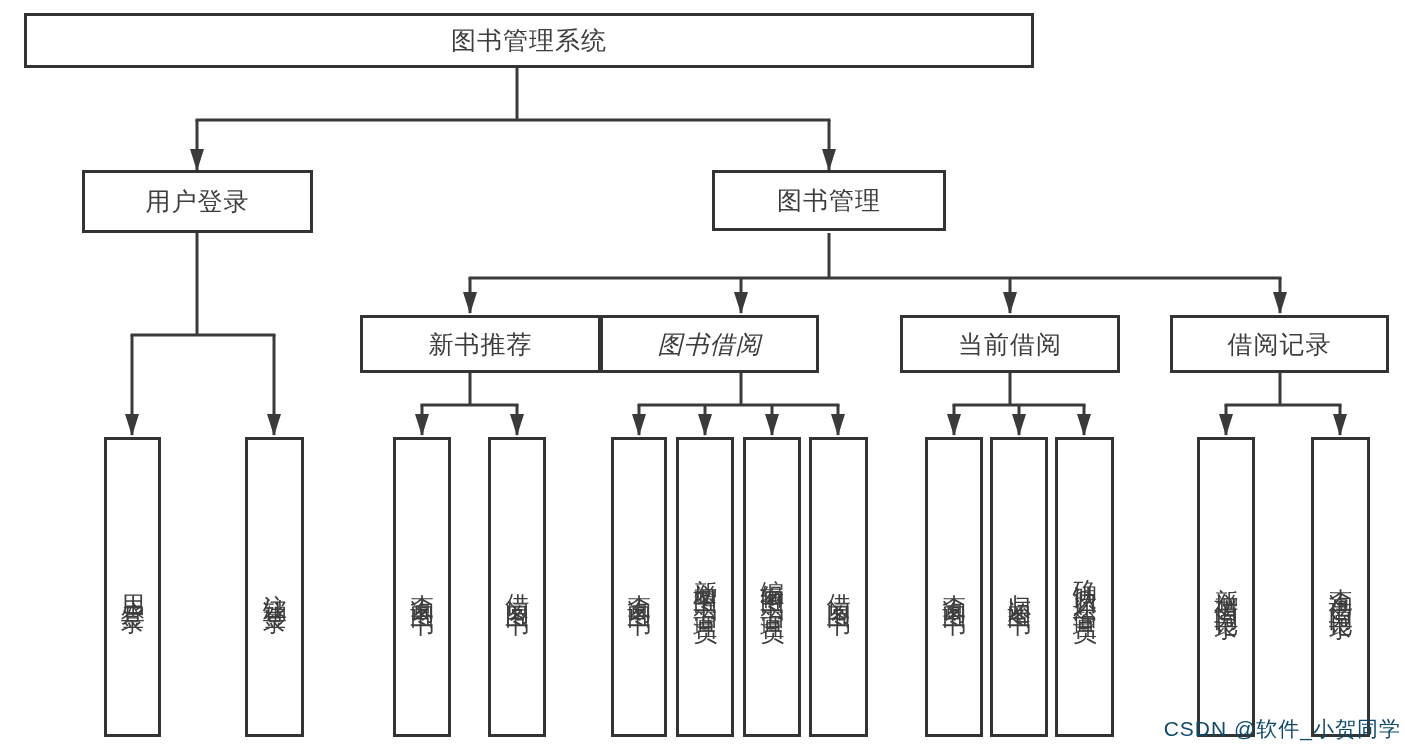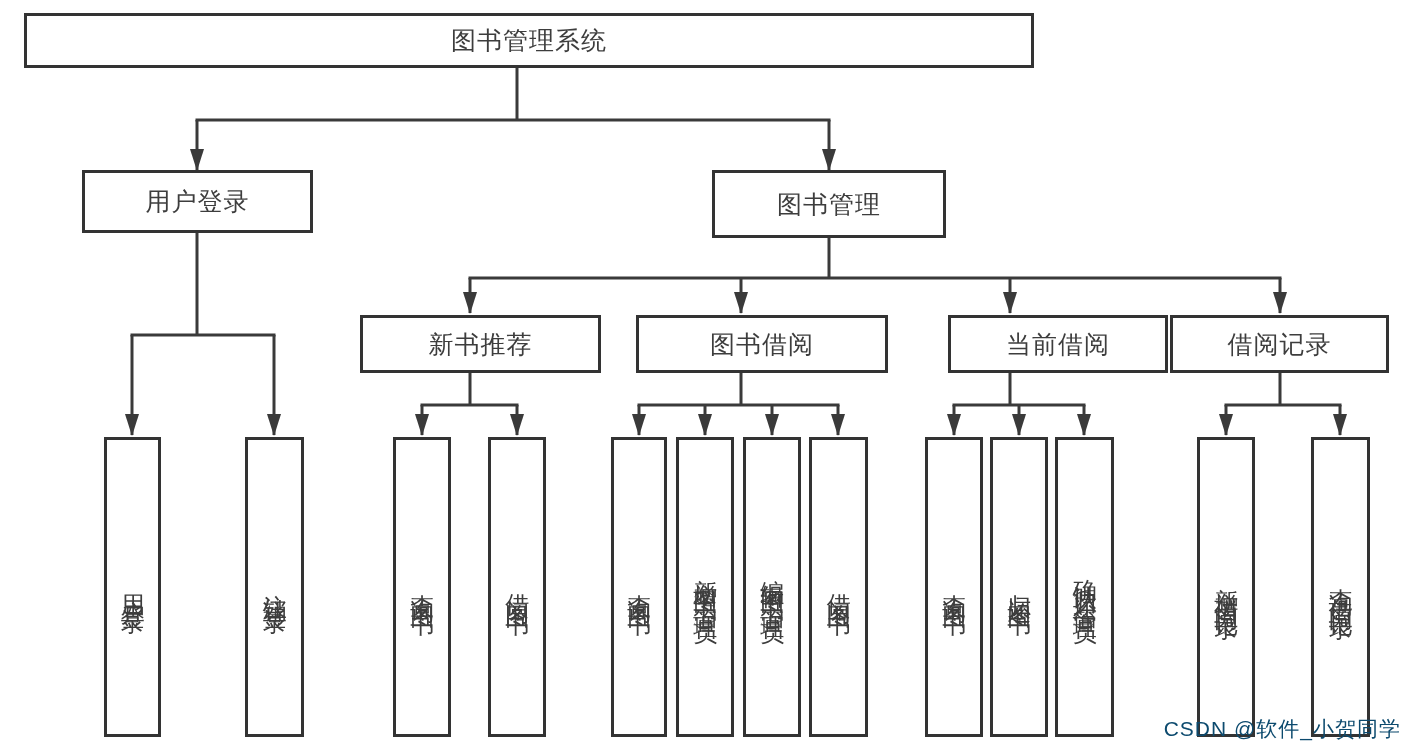--- a/index.html
+++ b/index.html
@@ -89,25 +89,25 @@
       <line x1="1019" y1="405" x2="1019" y2="435" marker-end="url(#arrow)"></line>
       <line x1="1084" y1="405" x2="1084" y2="435" marker-end="url(#arrow)"></line>
       <line x1="1226" y1="405" x2="1226" y2="435" marker-end="url(#arrow)"></line>
       <line x1="1340" y1="405" x2="1340" y2="435" marker-end="url(#arrow)"></line>
     </g>
   </svg>
 
   <div class="hnode" style="left:12px;top:13px;width:1010px;height:55px;margin-left:12px;">图书管理系统</div>
 
   <div class="hnode" style="left:82px;top:170px;width:231px;height:63px;">用户登录</div>
-  <div class="hnode" style="left:712px;top:170px;width:234px;height:68px;">图书管理</div>
+  <div class="hnode" style="left:712px;top:170px;width:234px;height:61px;">图书管理</div>
 
   <div class="hnode" style="left:360px;top:315px;width:241px;height:58px;">新书推荐</div>
-  <div class="hnode" style="left:636px;top:315px;width:252px;height:58px;">图书借阅</div>
-  <div class="hnode" style="left:900px;top:315px;width:220px;height:58px;margin-left:48px;">当前借阅</div>
+  <div class="hnode" style="left:600px;top:315px;width:219px;height:58px;font-style:italic;">图书借阅</div>
+  <div class="hnode" style="left:900px;top:315px;width:220px;height:58px;">当前借阅</div>
   <div class="hnode" style="left:1170px;top:315px;width:219px;height:58px;font-family:Liberation Serif, serif;">借阅记录</div>
 
   <div class="vnode" style="left:104px;top:437px;width:57px;height:300px;">
     <span>用户登录</span>
   </div>
   <div class="vnode" style="left:245px;top:437px;width:59px;height:300px;">
     <span>注销登录</span>
   </div>
 
   <div class="vnode" style="left:393px;top:437px;width:58px;height:300px;">

